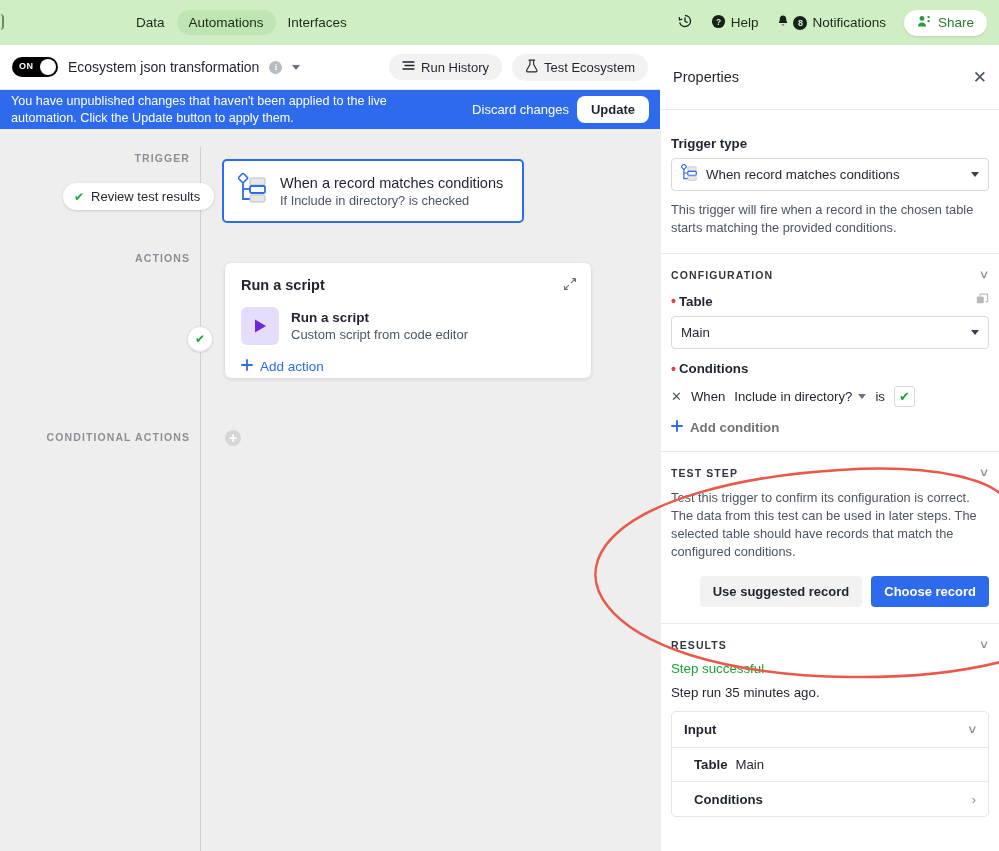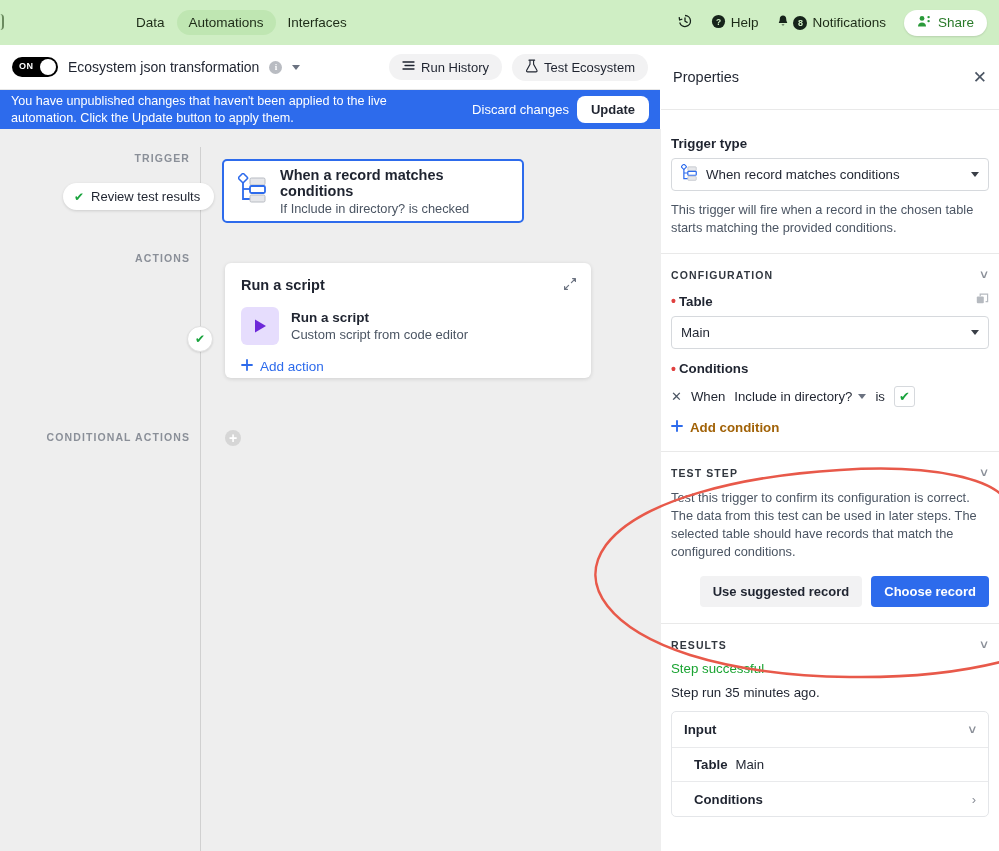--- a/index.html
+++ b/index.html
@@ -133,21 +133,21 @@
     background: #d6d6d6; color: #fff; font-size: 14px; line-height: 14px;
     display: flex; align-items: center; justify-content: center;
     cursor: pointer; font-weight: bold;
   }
   .trigger-card {
     position: absolute; left: 222px; top: 30px; width: 302px; height: 64px;
     background: #fff; border: 2px solid #2d6bec; border-radius: 5px;
     display: flex; align-items: center; gap: 12px; padding: 0 14px;
     cursor: pointer;
   }
-  .tc-title { font-size: 14.5px; font-weight: bold; color: #1f2430; }
+  .tc-title { font-size: 14.5px; font-weight: normal; color: #1f2430; }
   .tc-sub { font-size: 12.8px; color: #4b5563; margin-top: 2px; }
   .action-card {
     position: absolute; left: 225px; top: 134px; width: 366px; height: 115px;
     background: #fff; border-radius: 6px; box-shadow: 0 1px 4px rgba(0,0,0,.13);
     padding: 14px 16px;
   }
   .ac-title { font-size: 14.5px; font-weight: bold; color: #1f2430; }
   .ac-row { display: flex; align-items: center; gap: 12px; margin-top: 14px; }
   .script-ic {
     width: 38px; height: 38px; border-radius: 6px; background: #e6ddfd;
@@ -202,21 +202,21 @@
   }
   .x-btn { color: #4b5563; font-size: 13px; cursor: pointer; }
   .cond-field { display: flex; align-items: center; gap: 6px; cursor: pointer; }
   .cbox {
     width: 21px; height: 21px; border: 1px solid #d6d9dd; border-radius: 3px;
     display: flex; align-items: center; justify-content: center;
     color: #18a33c; font-size: 13px; cursor: pointer; background: #fff;
   }
   .add-cond {
     display: flex; align-items: center; gap: 7px; margin-top: 13px;
-    font-size: 13.3px; color: #a16207; font-weight: bold; cursor: pointer;
+    font-size: 13.3px; color: #737373; font-weight: bold; cursor: pointer;
   }
   .btn-row { display: flex; justify-content: flex-end; gap: 9px; margin-top: 15px; }
   .btn-sec {
     background: #f2f2f3; color: #1f2430; font-size: 13px; font-weight: bold;
     border-radius: 4px; padding: 8px 13px; cursor: pointer; white-space: nowrap;
   }
   .btn-pri {
     background: #2d6bec; color: #fff; font-size: 13px; font-weight: bold;
     border-radius: 4px; padding: 8px 13px; cursor: pointer; white-space: nowrap;
   }

